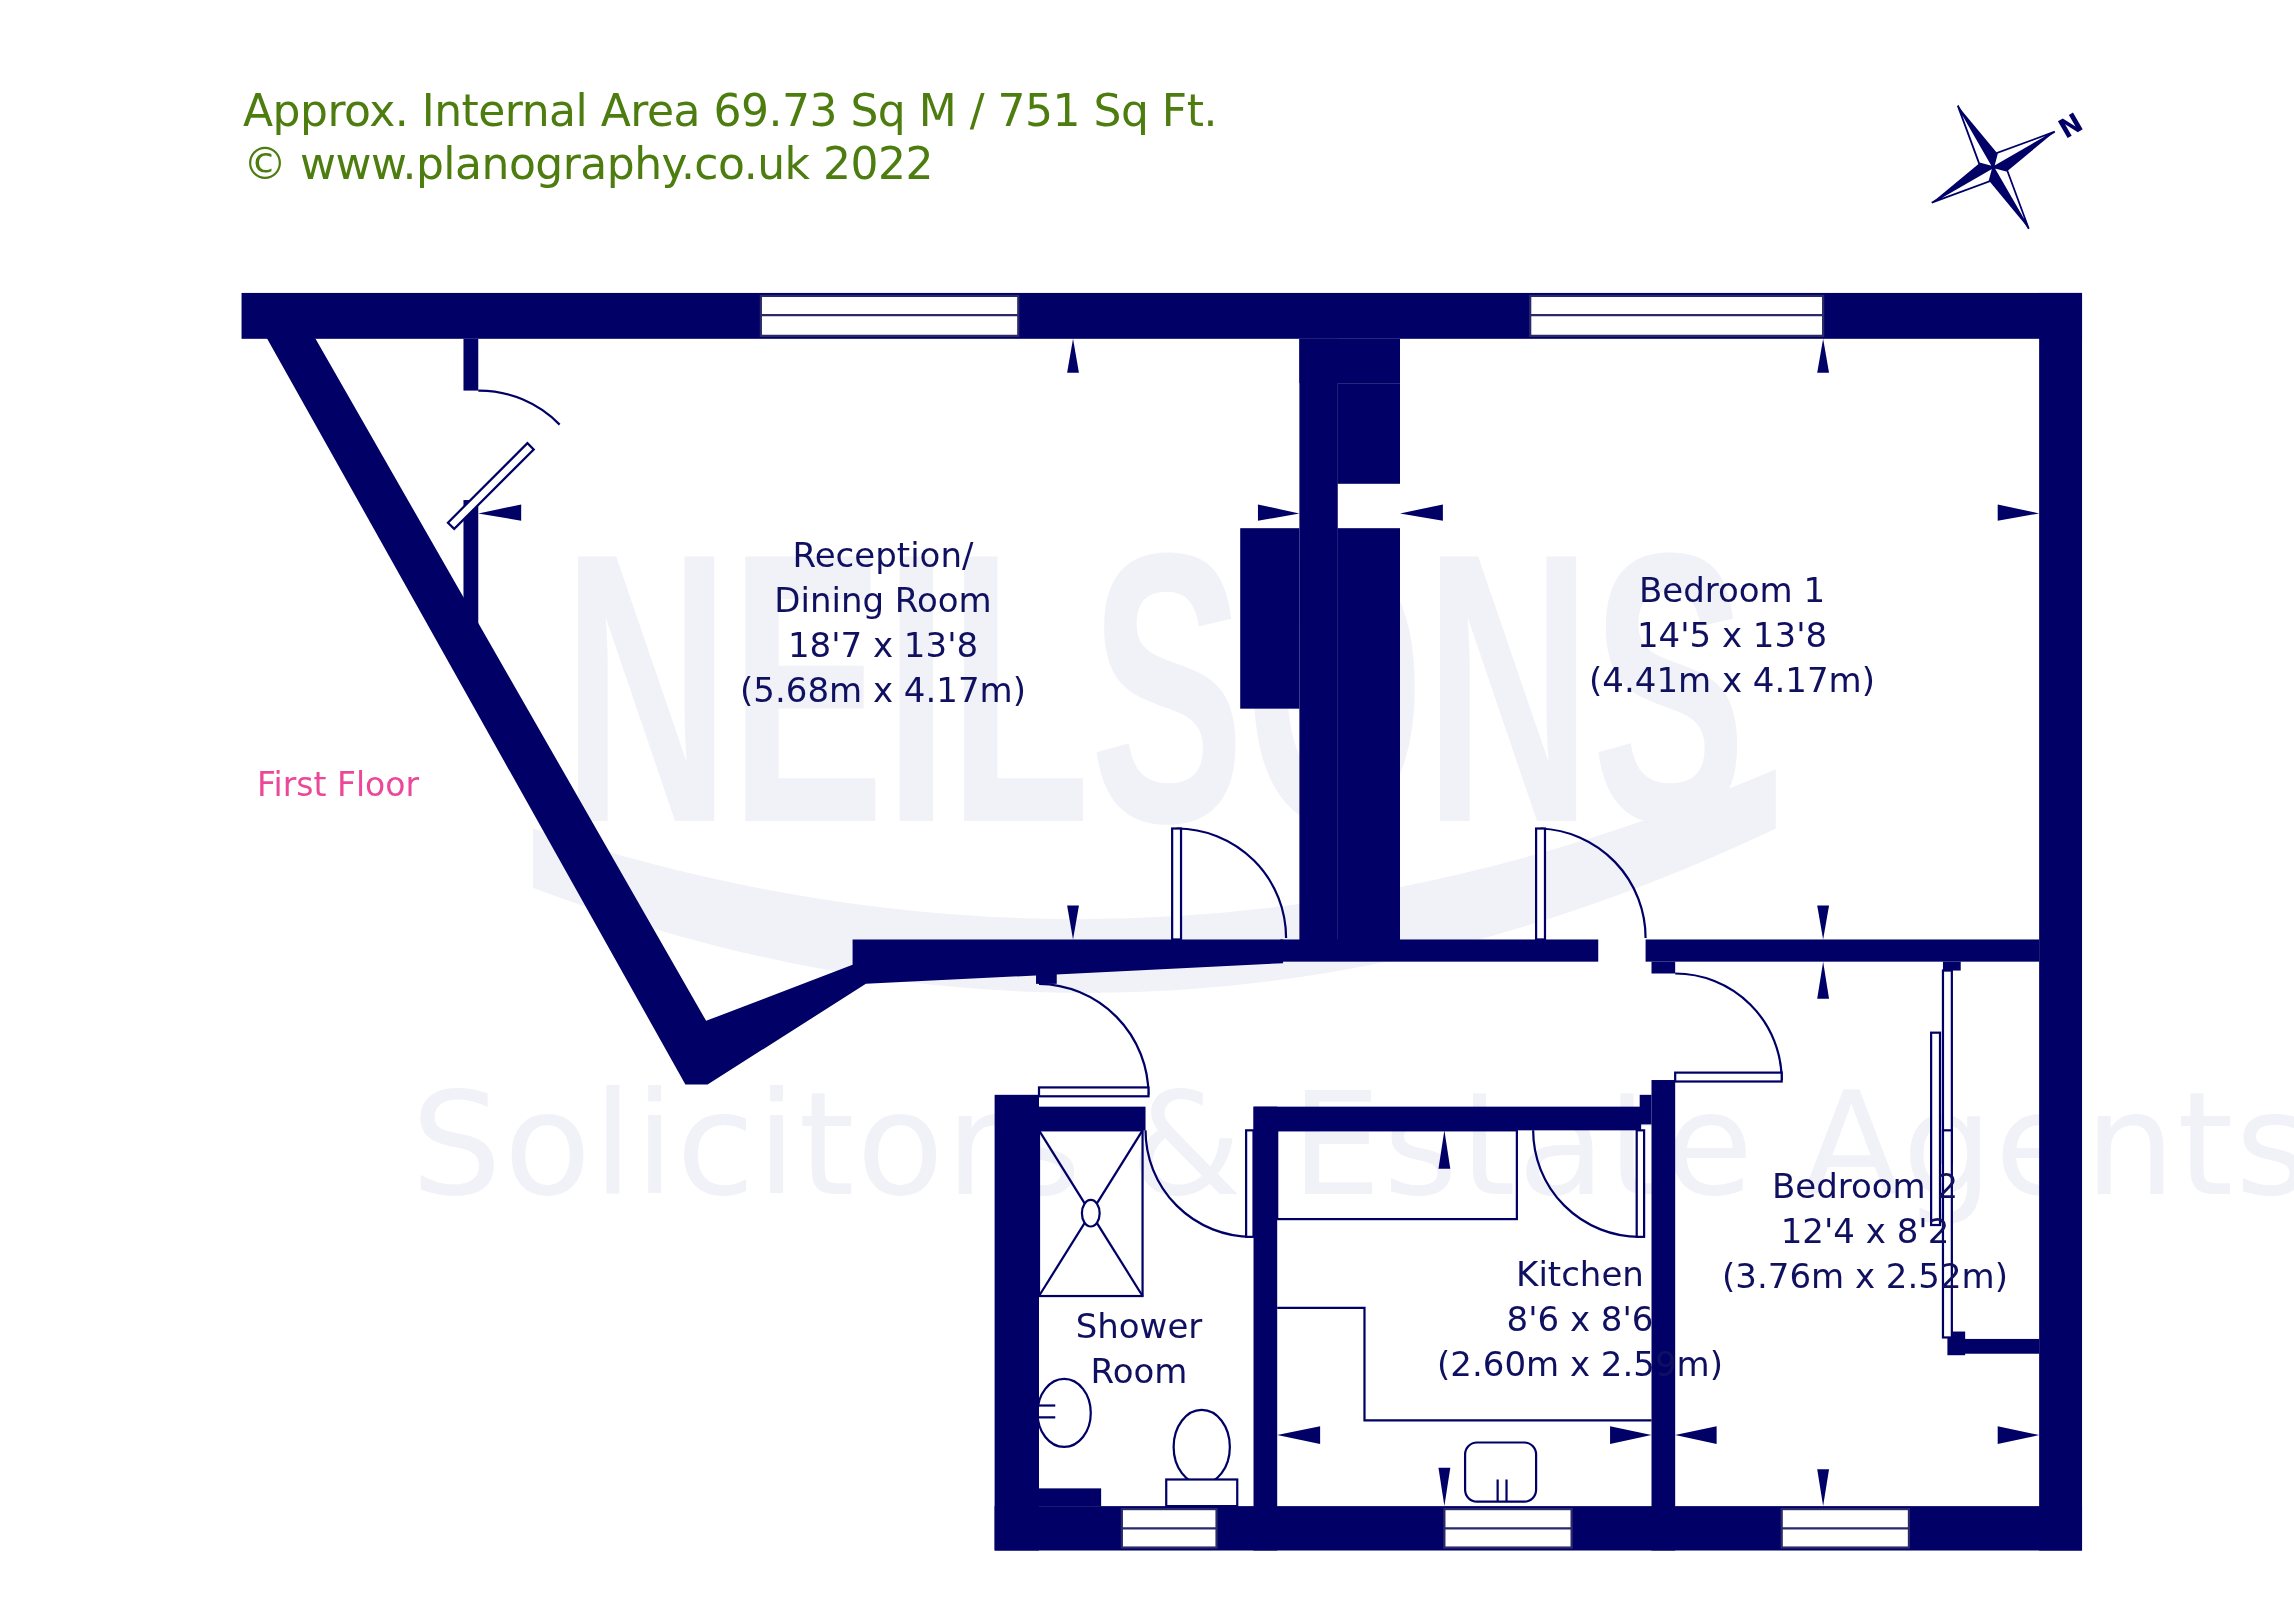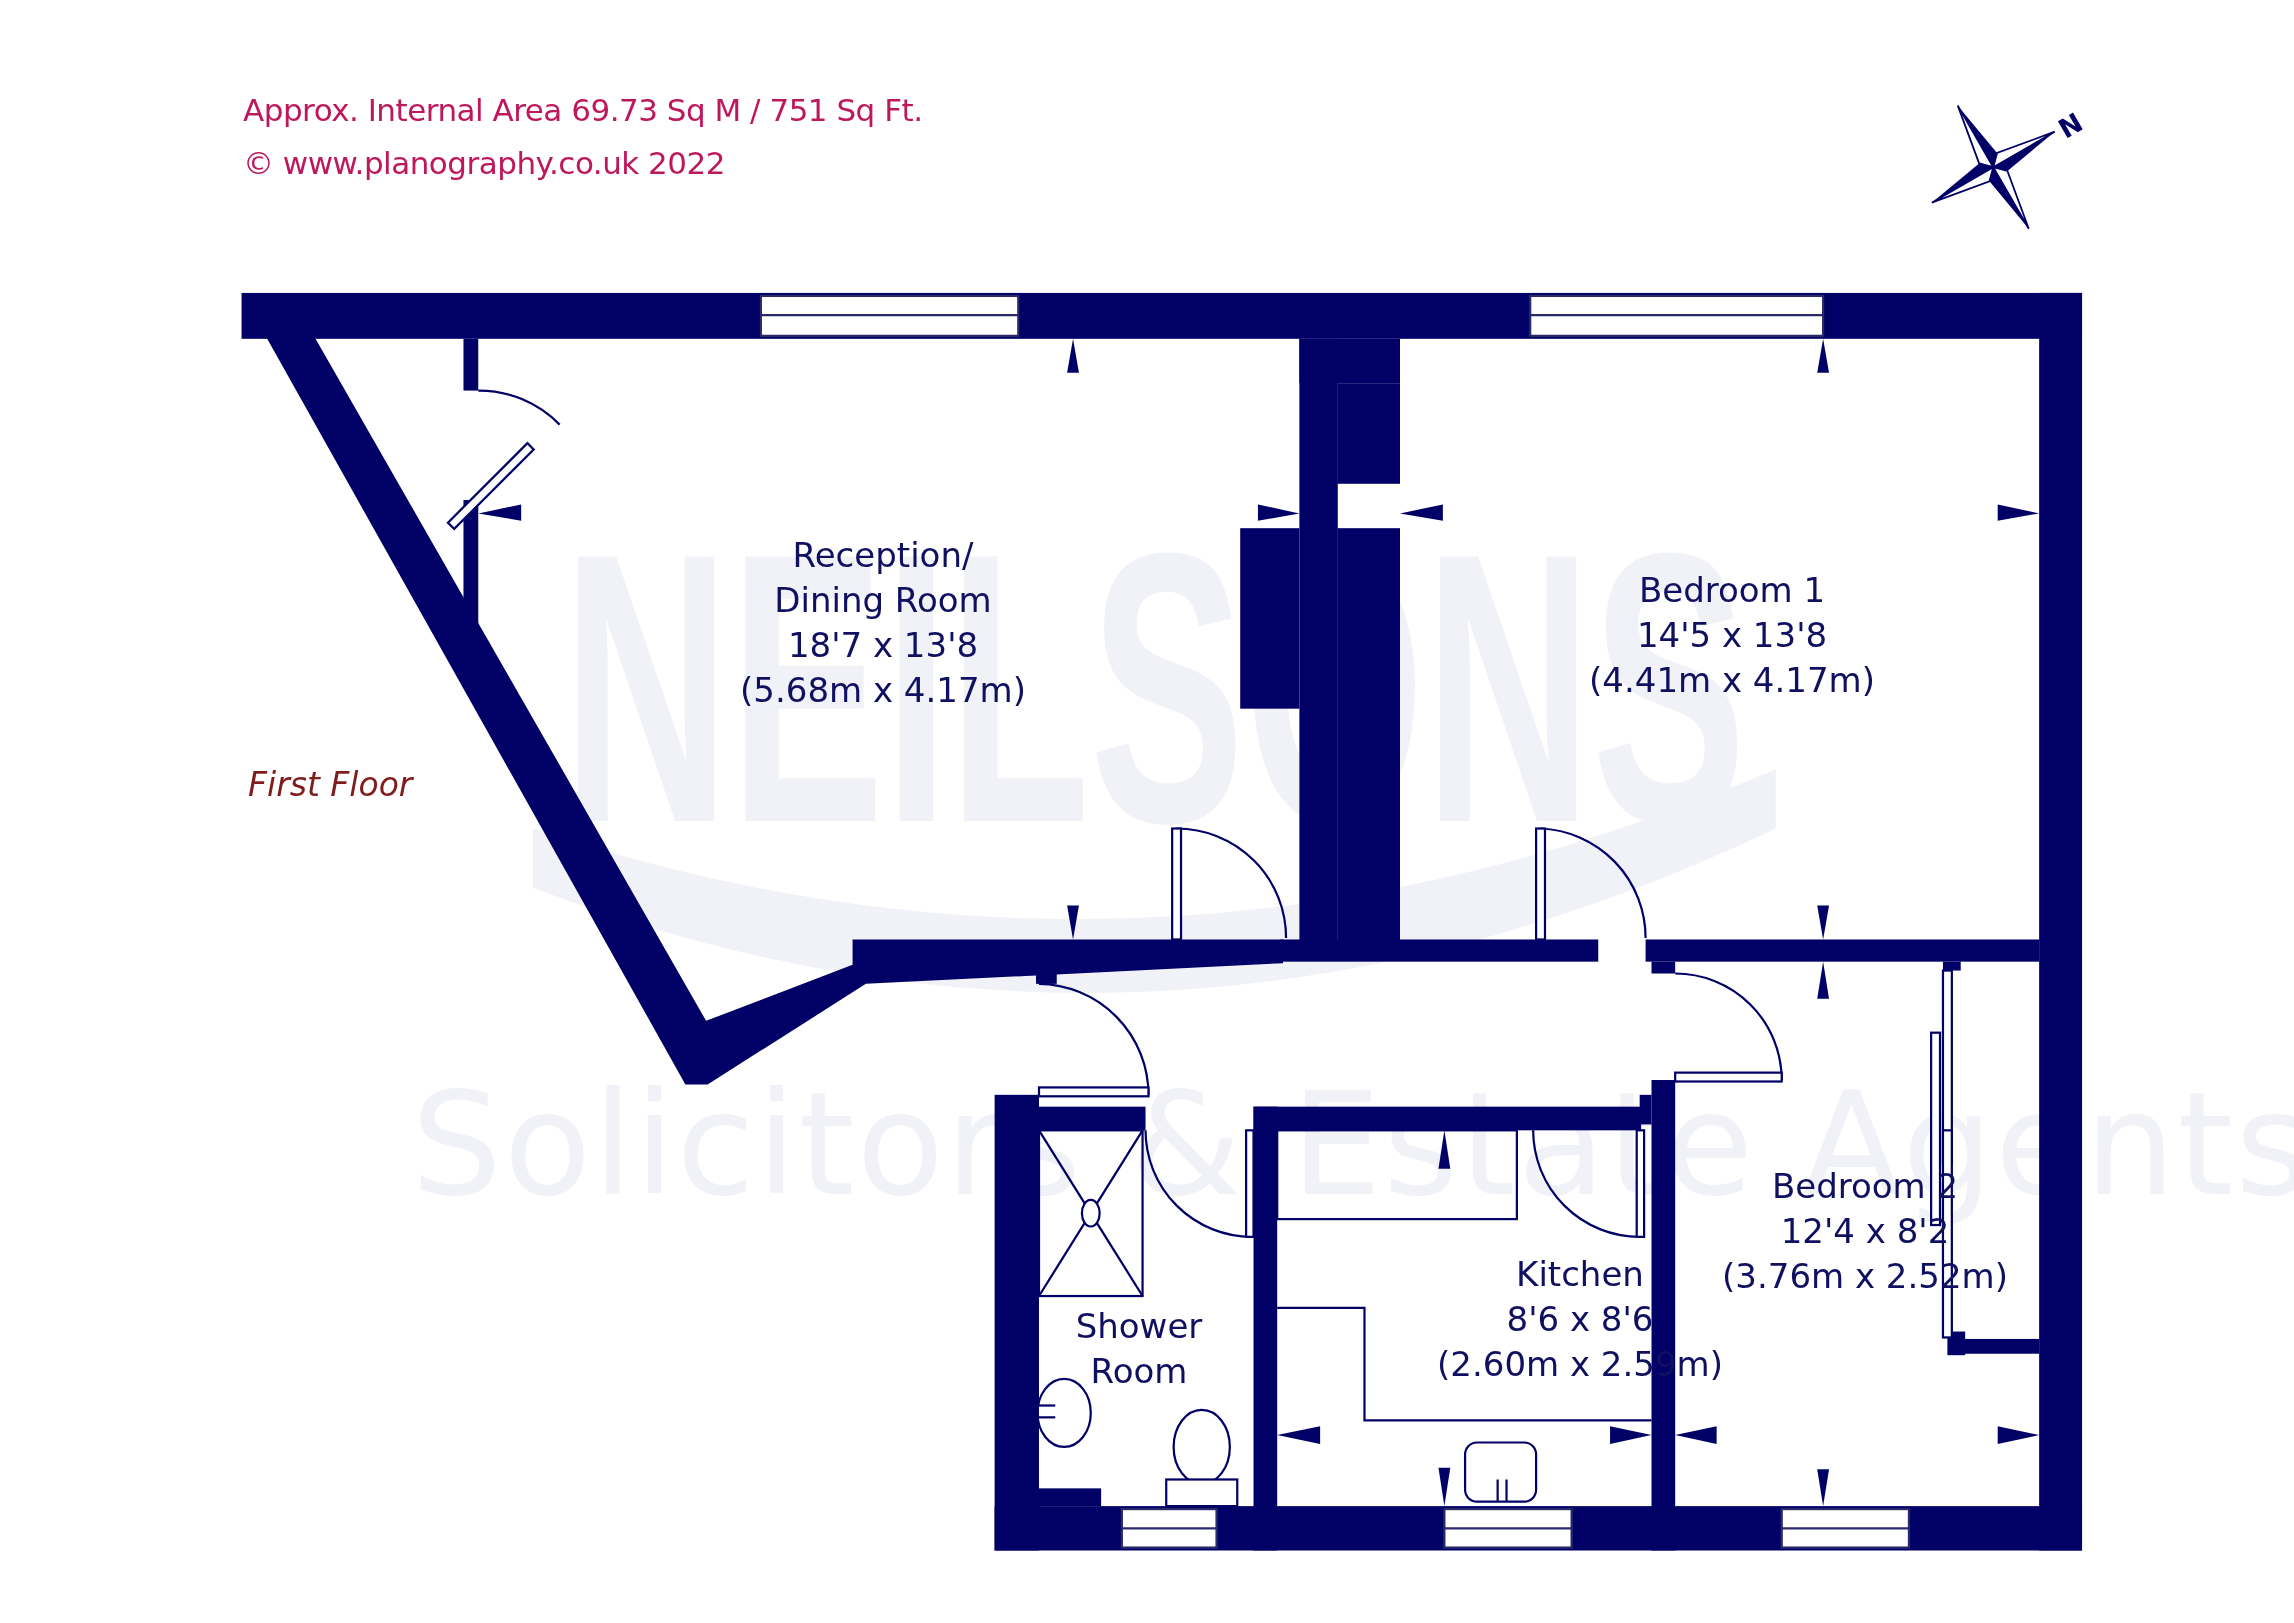--- a/index.html
+++ b/index.html
@@ -1,20 +1,20 @@
 <!DOCTYPE html>
 <html><head>
 <meta charset="utf-8">
 <style>
   html, body { margin:0; padding:0; background:#ffffff; }
   body { width:2294px; height:1623px; position:relative; overflow:hidden; font-family:"DejaVu Sans", sans-serif; color:#0a0a5c; }
   .plan { position:absolute; left:0; top:0; width:2294px; height:1623px; }
-  .hdr { position:absolute; left:243px; top:84px; font-size:31px; line-height:53px; color:#be185d; letter-spacing:-0.5px; }
+  .hdr { position:absolute; left:243px; top:84px; font-size:44px; line-height:53px; color:#4d7c0f; letter-spacing:-0.5px; }
   .hdr div { white-space:nowrap; }
-  .floor-label { position:absolute; left:248px; top:765px; font-size:33px; color:#7f1d1d;font-style:italic; }
+  .floor-label { position:absolute; left:257px; top:765px; font-size:33px; color:#ec4899; }
   .room-label { position:absolute; text-align:center; font-size:34px; line-height:45px; color:#101060; white-space:nowrap; transform:translateX(-50%); }
   .wm-sub { position:absolute; left:411px; top:1061px; font-size:143px; color:#f1f1f8; letter-spacing:1.9px; white-space:nowrap; }
 </style>
 </head>
 <body>
 
 <div class="wm-sub">Solicitors &amp; Estate Agents</div>
 
 <svg class="plan" viewBox="0 0 1550 1097" width="2294" height="1623" xmlns="http://www.w3.org/2000/svg">
 

